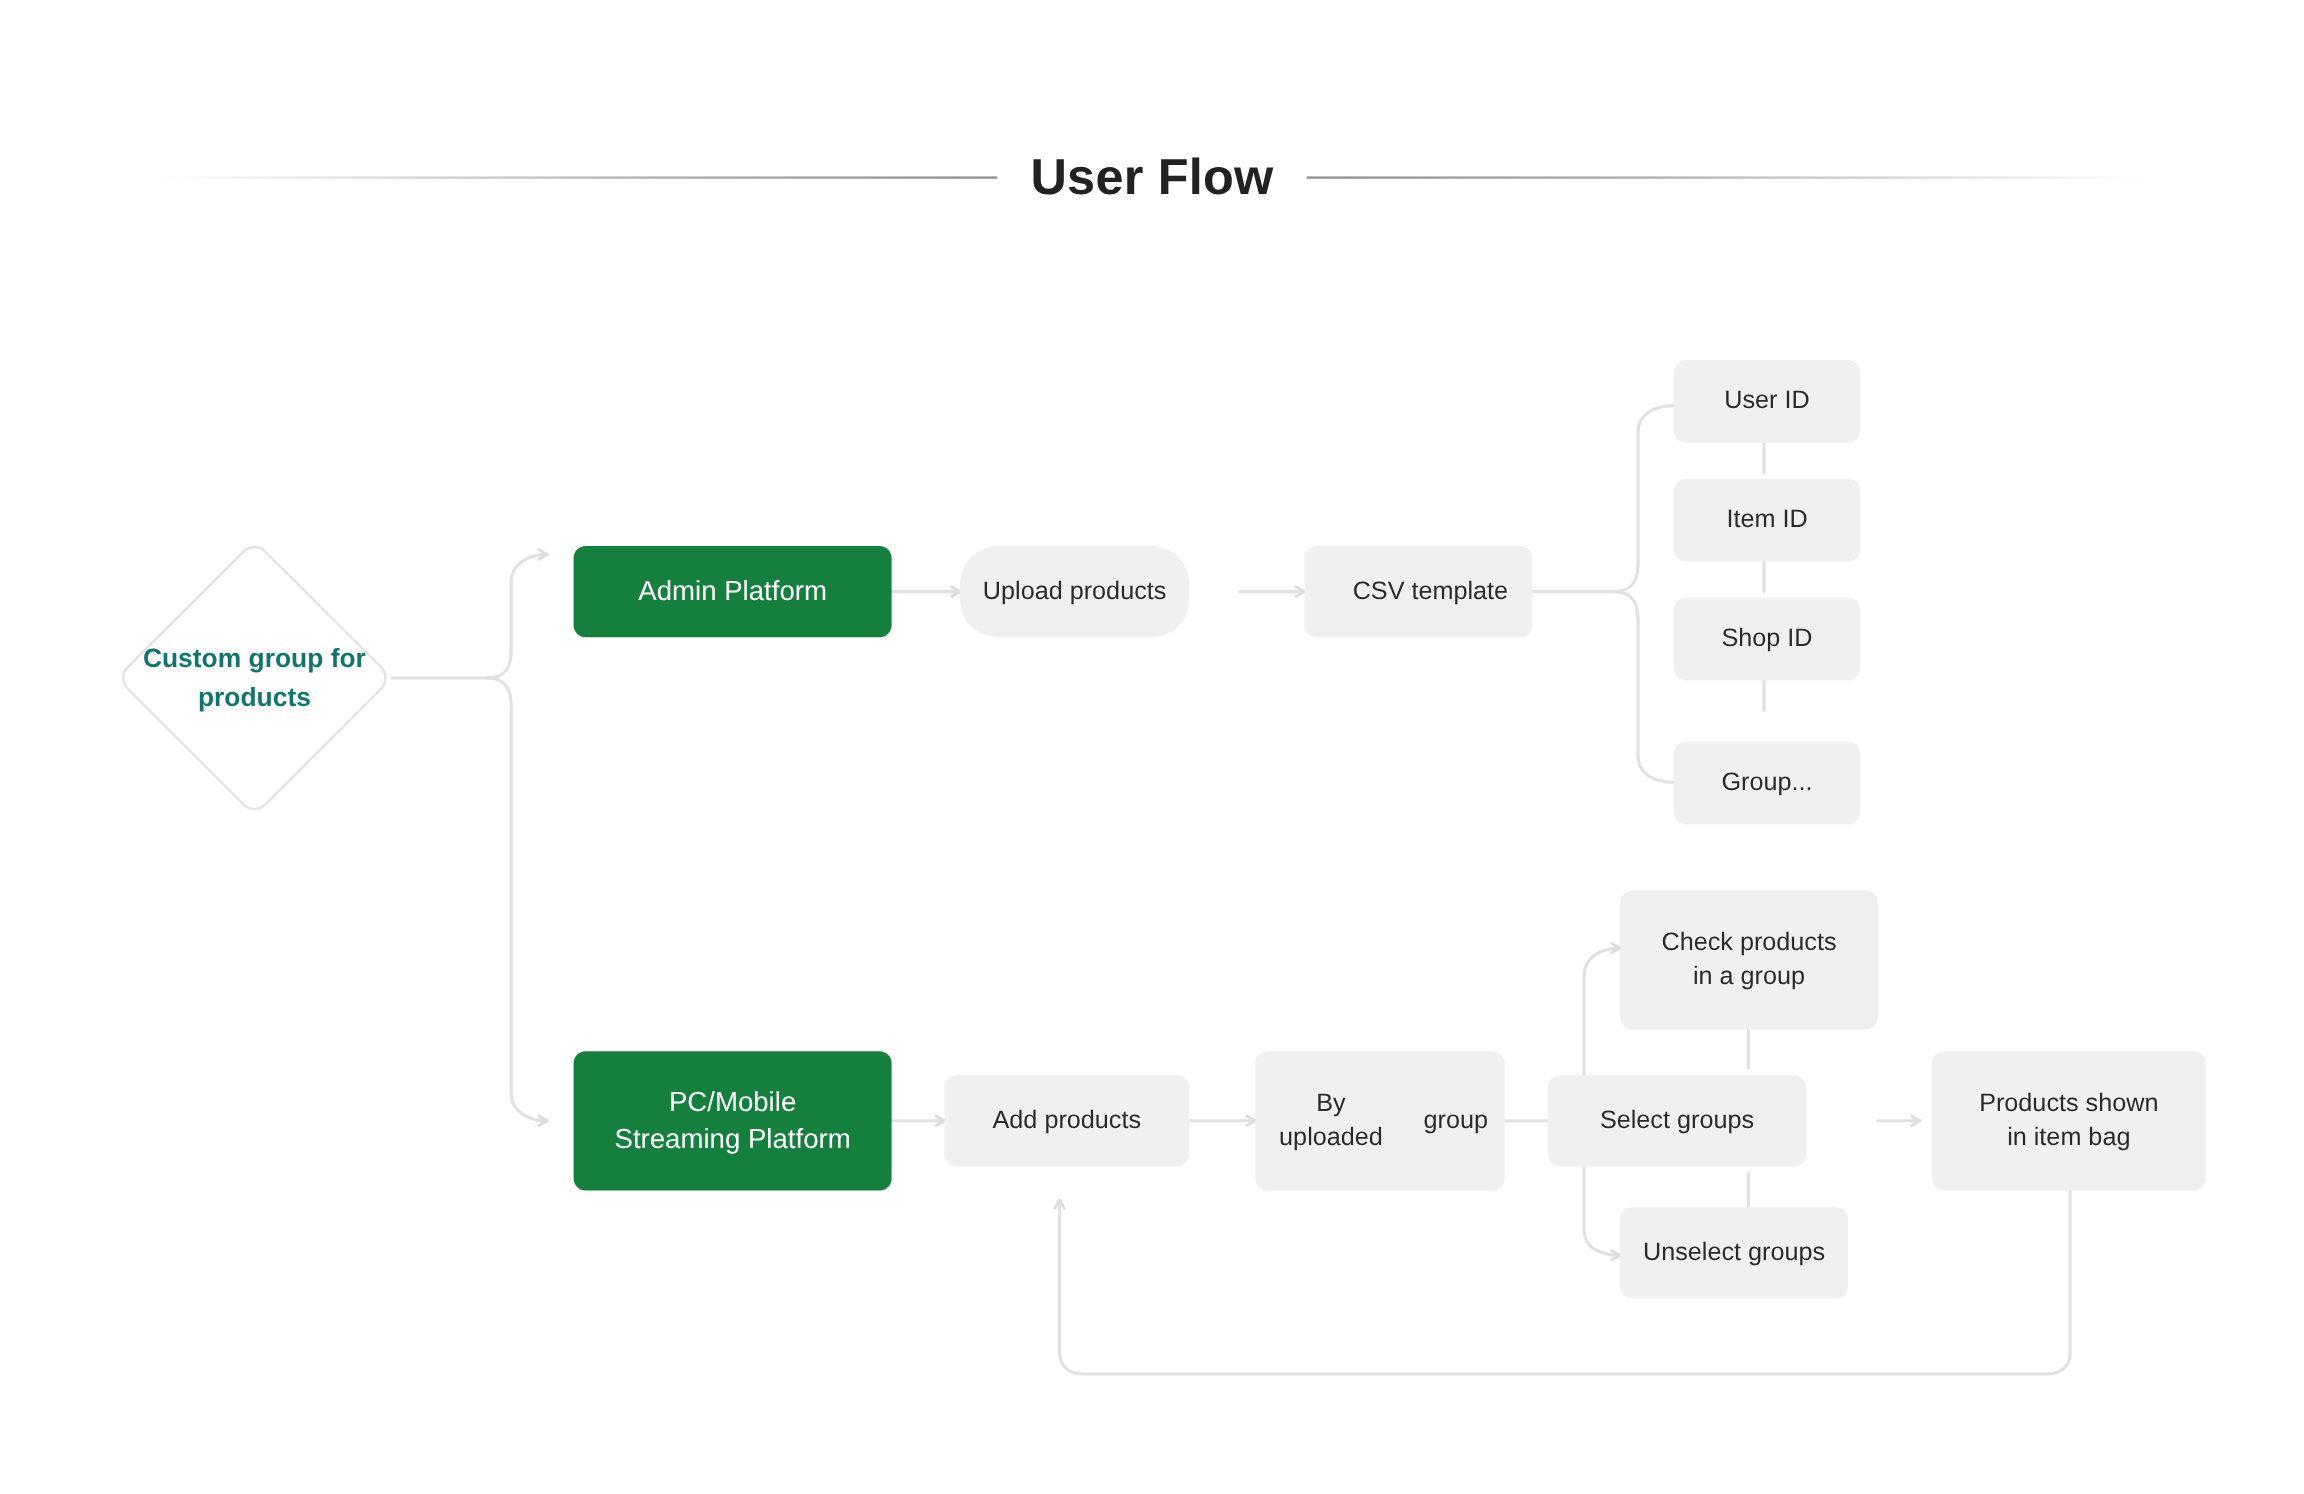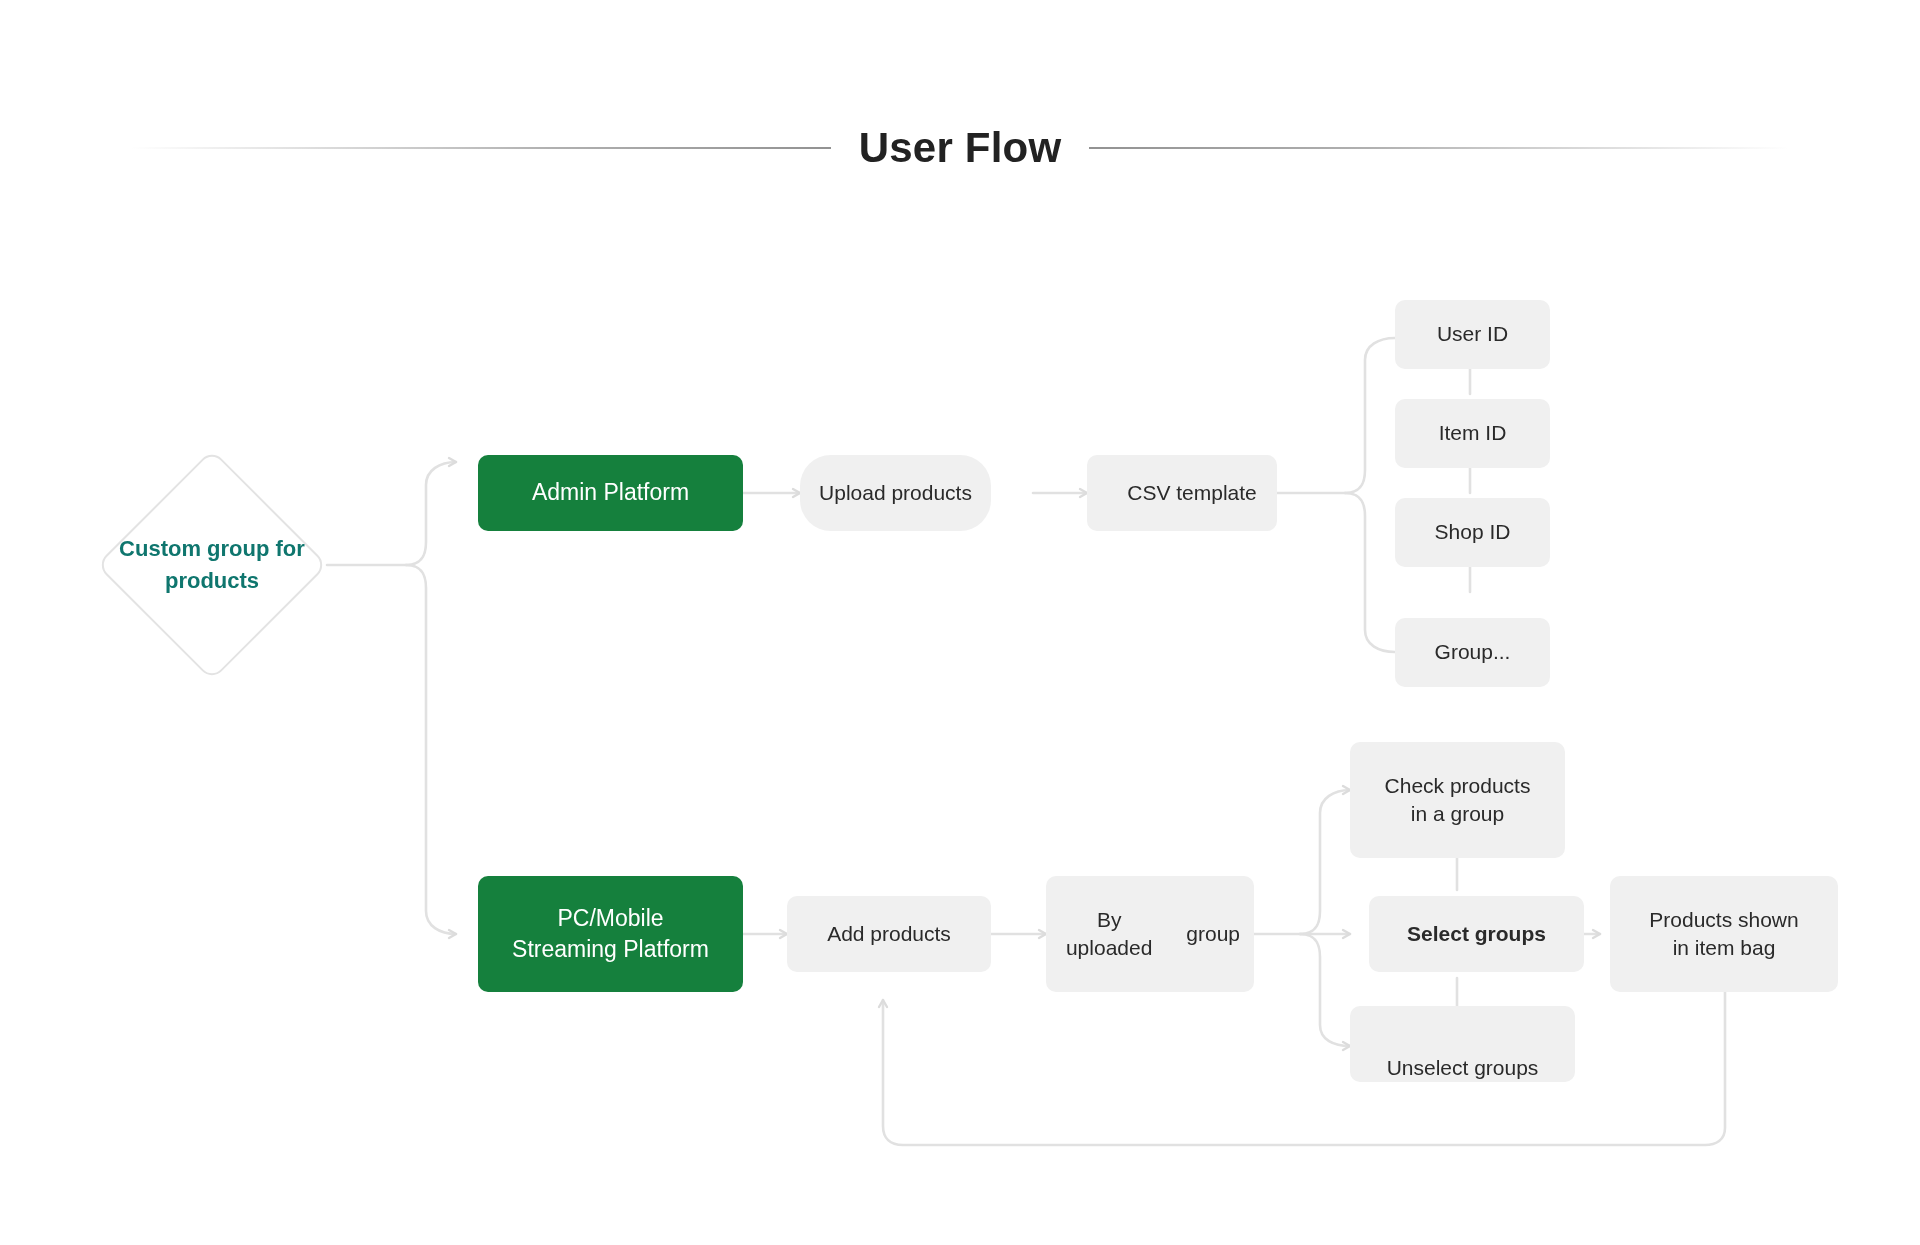--- a/index.html
+++ b/index.html
@@ -212,25 +212,25 @@
   <div class="node grey" style="left:1046px; top:876px; width:208px; height:116px; flex-direction:row;">
     <span>By uploaded</span>
     <span>group</span>
   </div>
 
   <div class="node grey" style="left:1350px; top:742px; width:215px; height:116px; flex-direction:column;">
     <span>Check products</span>
     <span>in a group</span>
   </div>
 
-  <div class="node grey" style="left:1369px; top:896px; width:215px; height:76px;font-weight:bold;">
+  <div class="node grey" style="left:1290px; top:896px; width:215px; height:76px;">
     <span>Select groups</span>
   </div>
 
-  <div class="node grey" style="left:1350px; top:1006px; width:225px; height:76px;align-items:flex-end;">
+  <div class="node grey" style="left:1350px; top:1006px; width:190px; height:76px;">
     <span>Unselect groups</span>
   </div>
 
   <div class="node grey" style="left:1610px; top:876px; width:228px; height:116px; flex-direction:column;">
     <span>Products shown</span>
     <span>in item bag</span>
   </div>
 
 </div>
 

